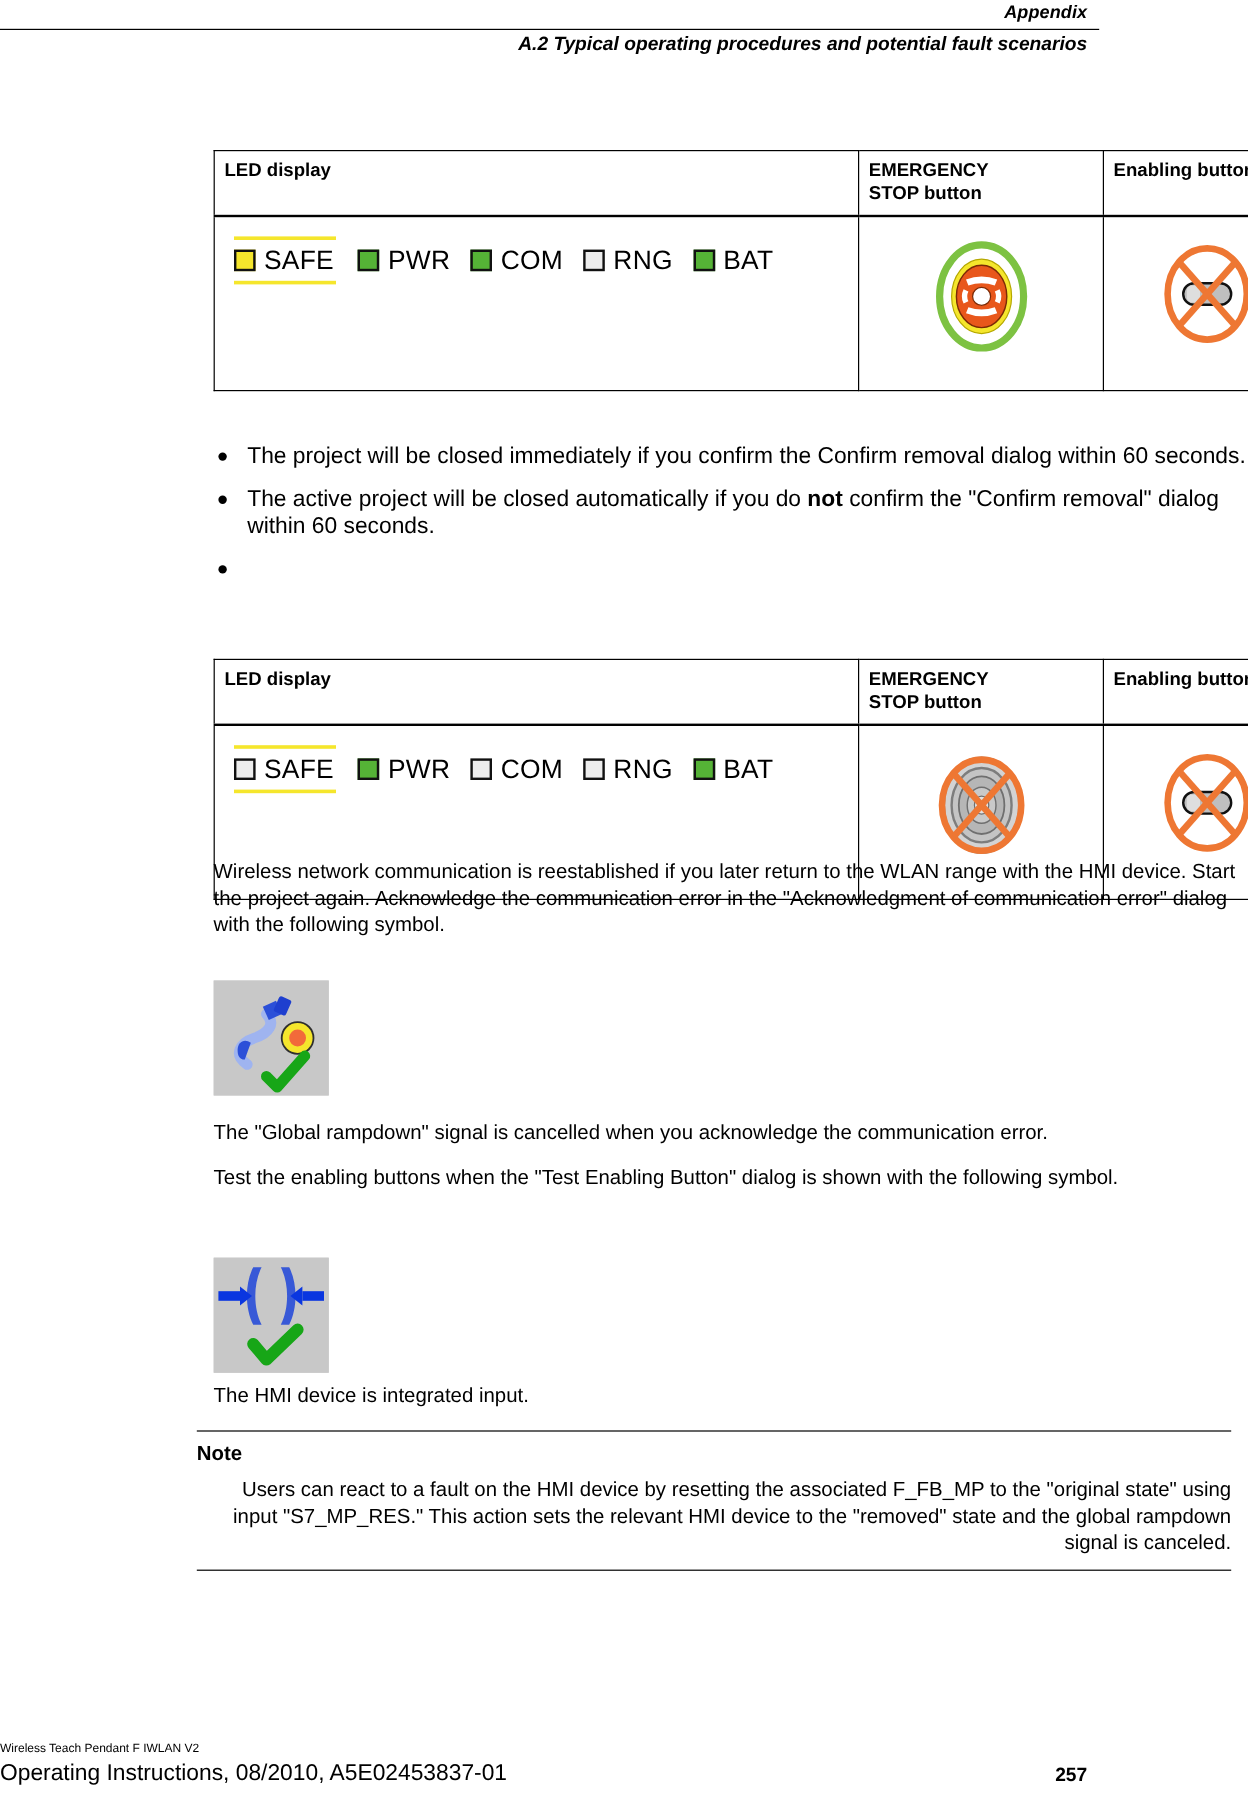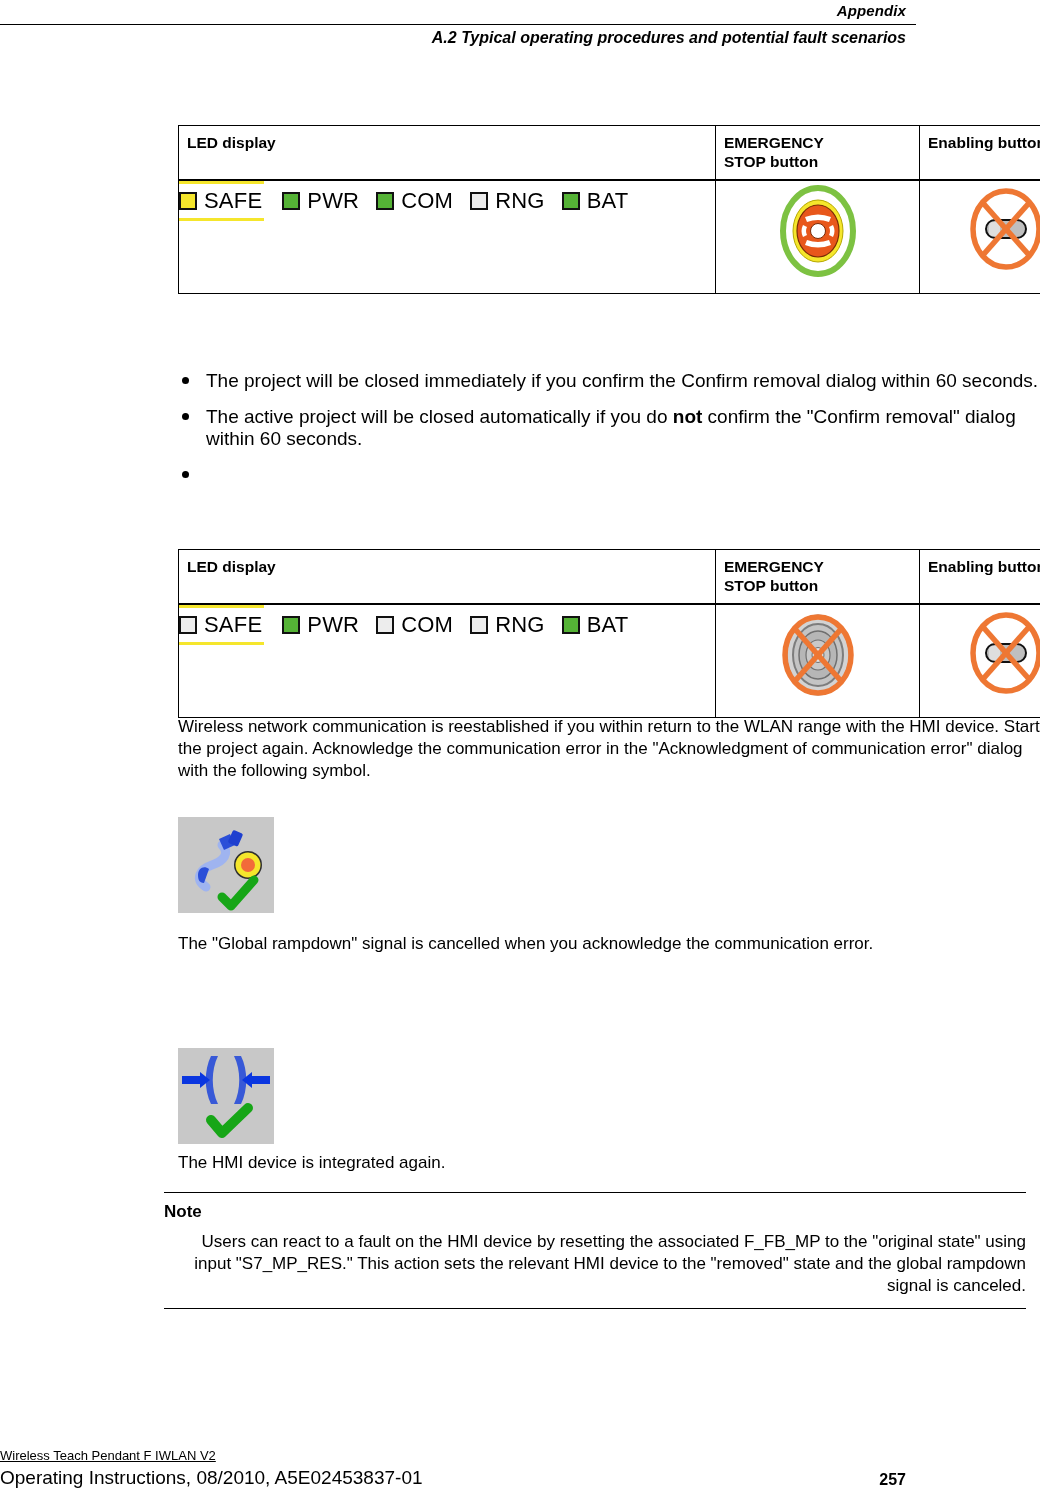--- a/index.html
+++ b/index.html
@@ -46,21 +46,21 @@
   b.nb{font-weight:bold;}
 
   
   table.led{
     border-collapse:collapse;
     width:862px;
     table-layout:fixed;
   }
   table.led th, table.led td{
     border:1.4px solid #000;
-    padding:0; margin:0;
+    padding:16px; margin:0;
     vertical-align:top;
   }
   table.led thead th{
     border-bottom:2.6px solid #000;
     font-weight:bold; font-size:15.5px;
     text-align:left;
     padding:7px 8px 8px 8px;
     line-height:19px;
     white-space:pre-line;
   }
@@ -102,21 +102,21 @@
   .note-box{ }
   .note-rule{border-top:1.7px solid #000; height:0;}
   .note-title{font-size:17px; font-weight:bold; margin:9px 0 9px 0;}
   .note-body{font-size:17px; line-height:22px; margin-bottom:11px;text-align:right;}
 
   
   .footer{
     position:absolute; left:0; right:0; bottom:20px;
     padding:0 10px 0 0;
   }
-  .foot-l1{position:absolute; left:0; bottom:26px; font-size:13px;text-decoration:underline;}
+  .foot-l1{position:absolute; left:0; bottom:26px; font-size:10px;}
   .foot-l2{position:absolute; left:0; bottom:0; font-size:19px;}
   .foot-pg{position:absolute; right:10px; bottom:0px; font-size:16px; font-weight:bold;}
 </style>
 </head>
 <body>
 
 <div class="page">
 
   <div>
     <div class="hdr-title">Appendix</div>
@@ -275,41 +275,42 @@
                 <line x1="67" y1="22" x2="21" y2="74" stroke="#EE7733" stroke-width="5.5"></line>
               </svg>
             </span>
           </td>
         </tr>
       </tbody>
     </table>
   </div>
 
   <div style="position:absolute; left:178px; top:716px; width:862px;">
-    <p>Wireless network communication is reestablished if you within return to the WLAN range with the HMI device. Start the project again. Acknowledge the communication error in the "Acknowledgment of communication error" dialog with the following symbol.</p>
+    <p>Wireless network communication is reestablished if you later return to the WLAN range with the HMI device. Start the project again. Acknowledge the communication error in the "Acknowledgment of communication error" dialog with the following symbol.</p>
   </div>
 
   <div style="position:absolute; left:178px; top:817px;">
     <span class="symtile">
       <svg width="96" height="96" viewBox="0 0 96 96">
         <rect x="0" y="0" width="96" height="96" fill="#C8C8C8"></rect>
         <path d="M28 70 C16 62 22 52 34 48 C46 44 52 36 44 28" fill="none" stroke="#9FB4F0" stroke-width="9" stroke-linecap="round"></path>
         <path d="M41 22 L52 17 L57 28 L46 33 Z" fill="#2B4FD8"></path>
         <rect x="52" y="14" width="11" height="14" rx="2" fill="#1E3FCF" transform="rotate(24 57 21)"></rect>
         <path d="M20 58 C20 51 26 48 31 52 L26 66 C21 66 20 62 20 58 Z" fill="#2B4FD8"></path>
         <circle cx="70" cy="48" r="14" fill="#2E2E2E"></circle>
         <circle cx="70" cy="48" r="12.5" fill="#F5E62C"></circle>
         <circle cx="70" cy="48" r="7" fill="#F26A3A"></circle>
         <path d="M44 80 L53 89 L76 63" fill="none" stroke="#17A617" stroke-width="9" stroke-linecap="round" stroke-linejoin="round"></path>
       </svg>
     </span>
   </div>
 
   <div style="position:absolute; left:178px; top:933px; width:862px;">
     <p class="para">The "Global rampdown" signal is cancelled when you acknowledge the communication error.</p>
+    <p>Test the enabling buttons when the "Test Enabling Button" dialog is shown with the following symbol.</p>
   </div>
 
   <div style="position:absolute; left:178px; top:1048px;">
     <span class="symtile">
       <svg width="96" height="96" viewBox="0 0 96 96">
         <rect x="0" y="0" width="96" height="96" fill="#C8C8C8"></rect>
         <path d="M40 8 C33 22 33 42 40 56 L33 56 C26 42 26 22 33 8 Z" fill="#2B4FD8" opacity="0.92"></path>
         <path d="M56 8 C63 22 63 42 56 56 L63 56 C70 42 70 22 63 8 Z" fill="#2B4FD8" opacity="0.92"></path>
         <g fill="#0A36E0">
           <rect x="4" y="28" width="18" height="8"></rect>
@@ -318,21 +319,21 @@
         <g fill="#0A36E0">
           <rect x="74" y="28" width="18" height="8"></rect>
           <path d="M74 24 L64 32 L74 40 Z"></path>
         </g>
         <path d="M33 72 L44 85 L70 60" fill="none" stroke="#17A617" stroke-width="10" stroke-linecap="round" stroke-linejoin="round"></path>
       </svg>
     </span>
   </div>
 
   <div style="position:absolute; left:178px; top:1152px; width:862px;">
-    <p>The HMI device is integrated again.</p>
+    <p>The HMI device is integrated input.</p>
   </div>
 
   <div style="position:absolute; left:164px; top:1192px; width:862px;" class="note-box">
     <div class="note-rule"></div>
     <div class="note-title">Note</div>
     <div class="note-body">Users can react to a fault on the HMI device by resetting the associated F_FB_MP to the "original state" using input "S7_MP_RES." This action sets the relevant HMI device to the "removed" state and the global rampdown signal is canceled.</div>
     <div class="note-rule"></div>
   </div>
 
   <div class="footer">

